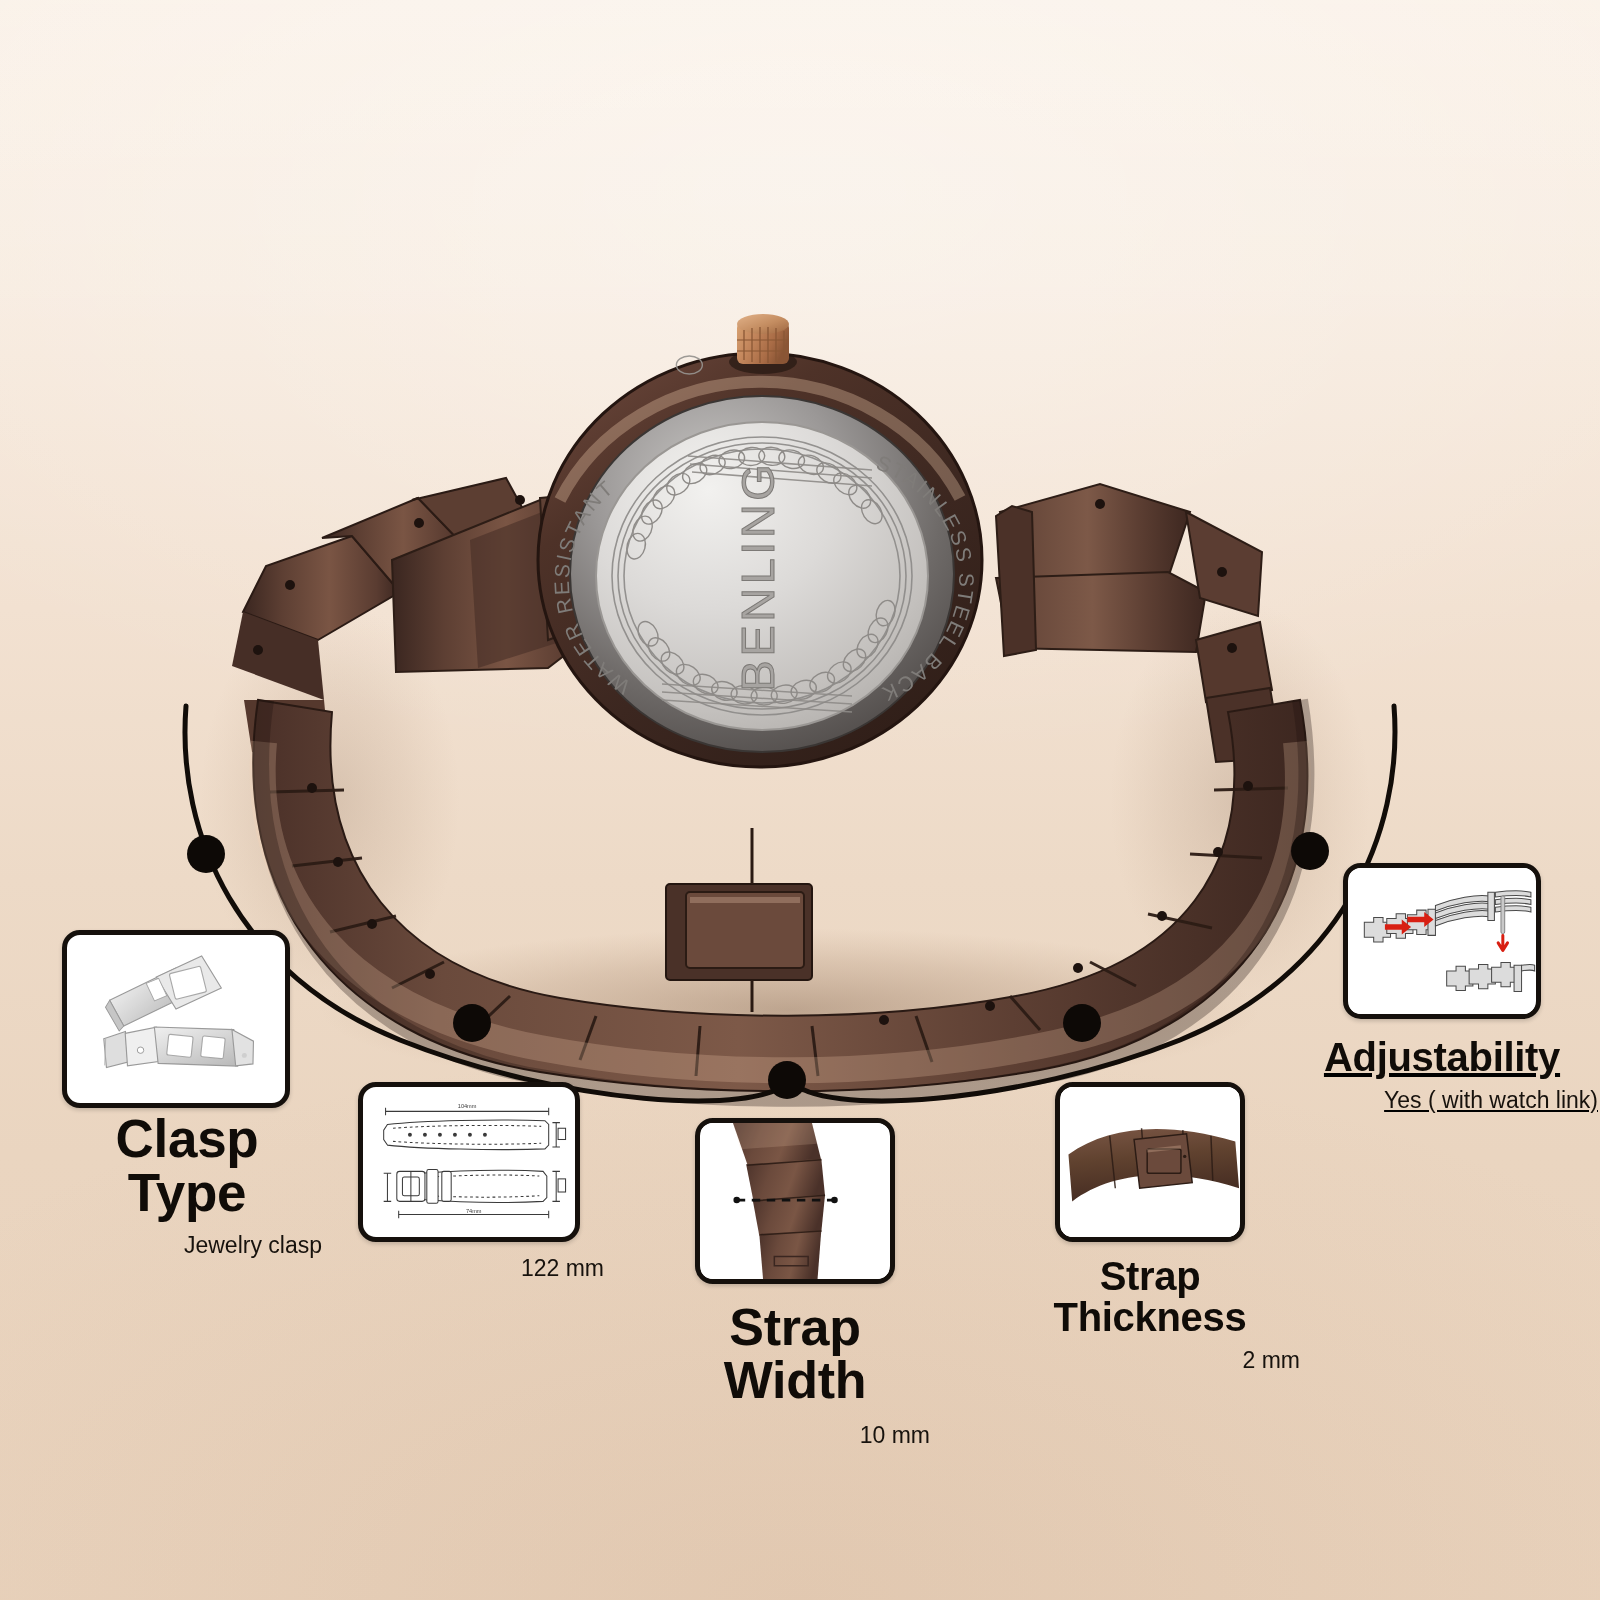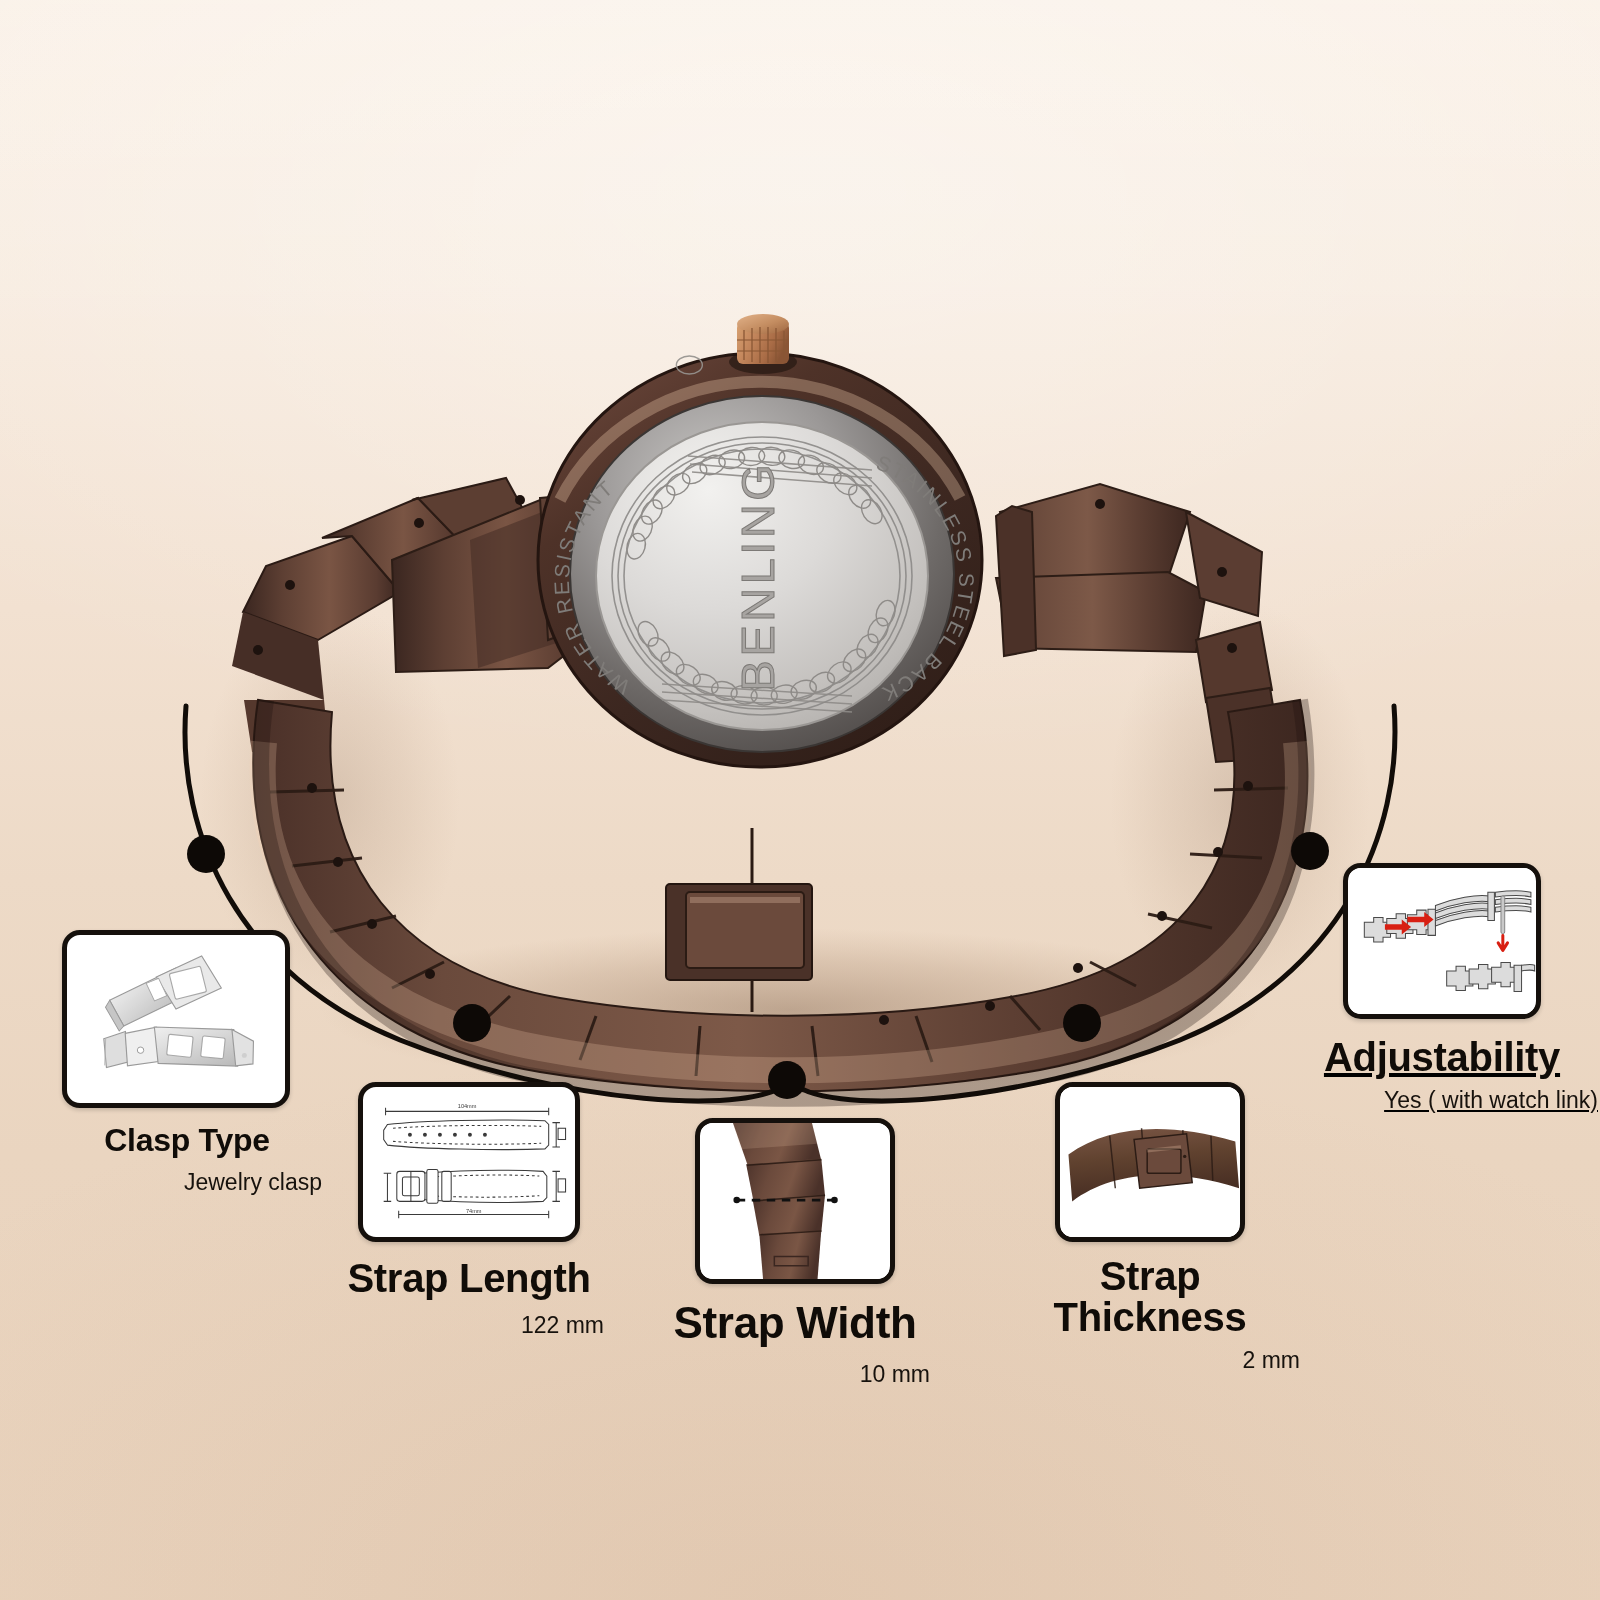--- a/index.html
+++ b/index.html
@@ -56,31 +56,31 @@
   }
   .sub {
     text-align:right;
     color:#17120d;
     line-height:1.05;
   }
 
   
   #c-clasp      { left:52px;   top:930px; width:270px; }
   #c-clasp .panel { width:228px; height:178px; margin:0 auto 0 10px; }
-  #c-clasp .cap { font-size:32px; margin-top:16px; }
+  #c-clasp .cap { font-size:53px; margin-top:4px; }
   #c-clasp .sub { font-size:23px; margin-top:13px; }
 
   #c-length     { left:334px;  top:1082px; width:270px; }
   #c-length .panel { width:222px; height:160px; margin:0 auto; }
   #c-length .cap { font-size:40px; margin-top:16px; }
   #c-length .sub { font-size:23px; margin-top:14px; }
 
   #c-width      { left:660px;  top:1118px; width:270px; }
   #c-width .panel { width:200px; height:166px; margin:0 auto; }
-  #c-width .cap { font-size:44px; margin-top:17px; }
+  #c-width .cap { font-size:52px; margin-top:17px; }
   #c-width .sub { font-size:23px; margin-top:16px; }
 
   #c-thick      { left:1000px; top:1082px; width:300px; }
   #c-thick .panel { width:190px; height:160px; margin:0 auto; }
   #c-thick .cap { font-size:40px; margin-top:14px; }
   #c-thick .sub { font-size:23px; margin-top:10px; }
 
   #c-adjust     { left:1286px; top:863px; width:312px;text-decoration:underline; }
   #c-adjust .panel { width:198px; height:156px; margin:0 auto; }
   #c-adjust .cap { font-size:40px; margin-top:18px; }
@@ -440,21 +440,20 @@
             <path d="M200,122 H208"></path>
           <rect x="206" y="98" width="8" height="14" fill="none"></rect>
 
           <path d="M36,136 H196"></path>
             <path d="M36,132 V140"></path>
             <path d="M196,132 V140"></path>
           <text x="116" y="134" text-anchor="middle" font-size="6" fill="#3a3a3a" font-family="Liberation Sans, sans-serif" stroke="none">74mm</text>
         </g>
       </svg>
     </div>
-    <div class="cap">Strap Length</div>
     <div class="sub">122 mm</div>
   </div>
 
   <div class="callout" id="c-width">
     <div class="panel">
       <svg viewBox="0 0 200 166" width="190" height="156">
         <defs>
           <linearGradient id="wbr" x1="0" y1="0" x2="1" y2="0.2">
             <stop offset="0%" stop-color="#4b322a"></stop>
             <stop offset="35%" stop-color="#6b4a3c"></stop>

